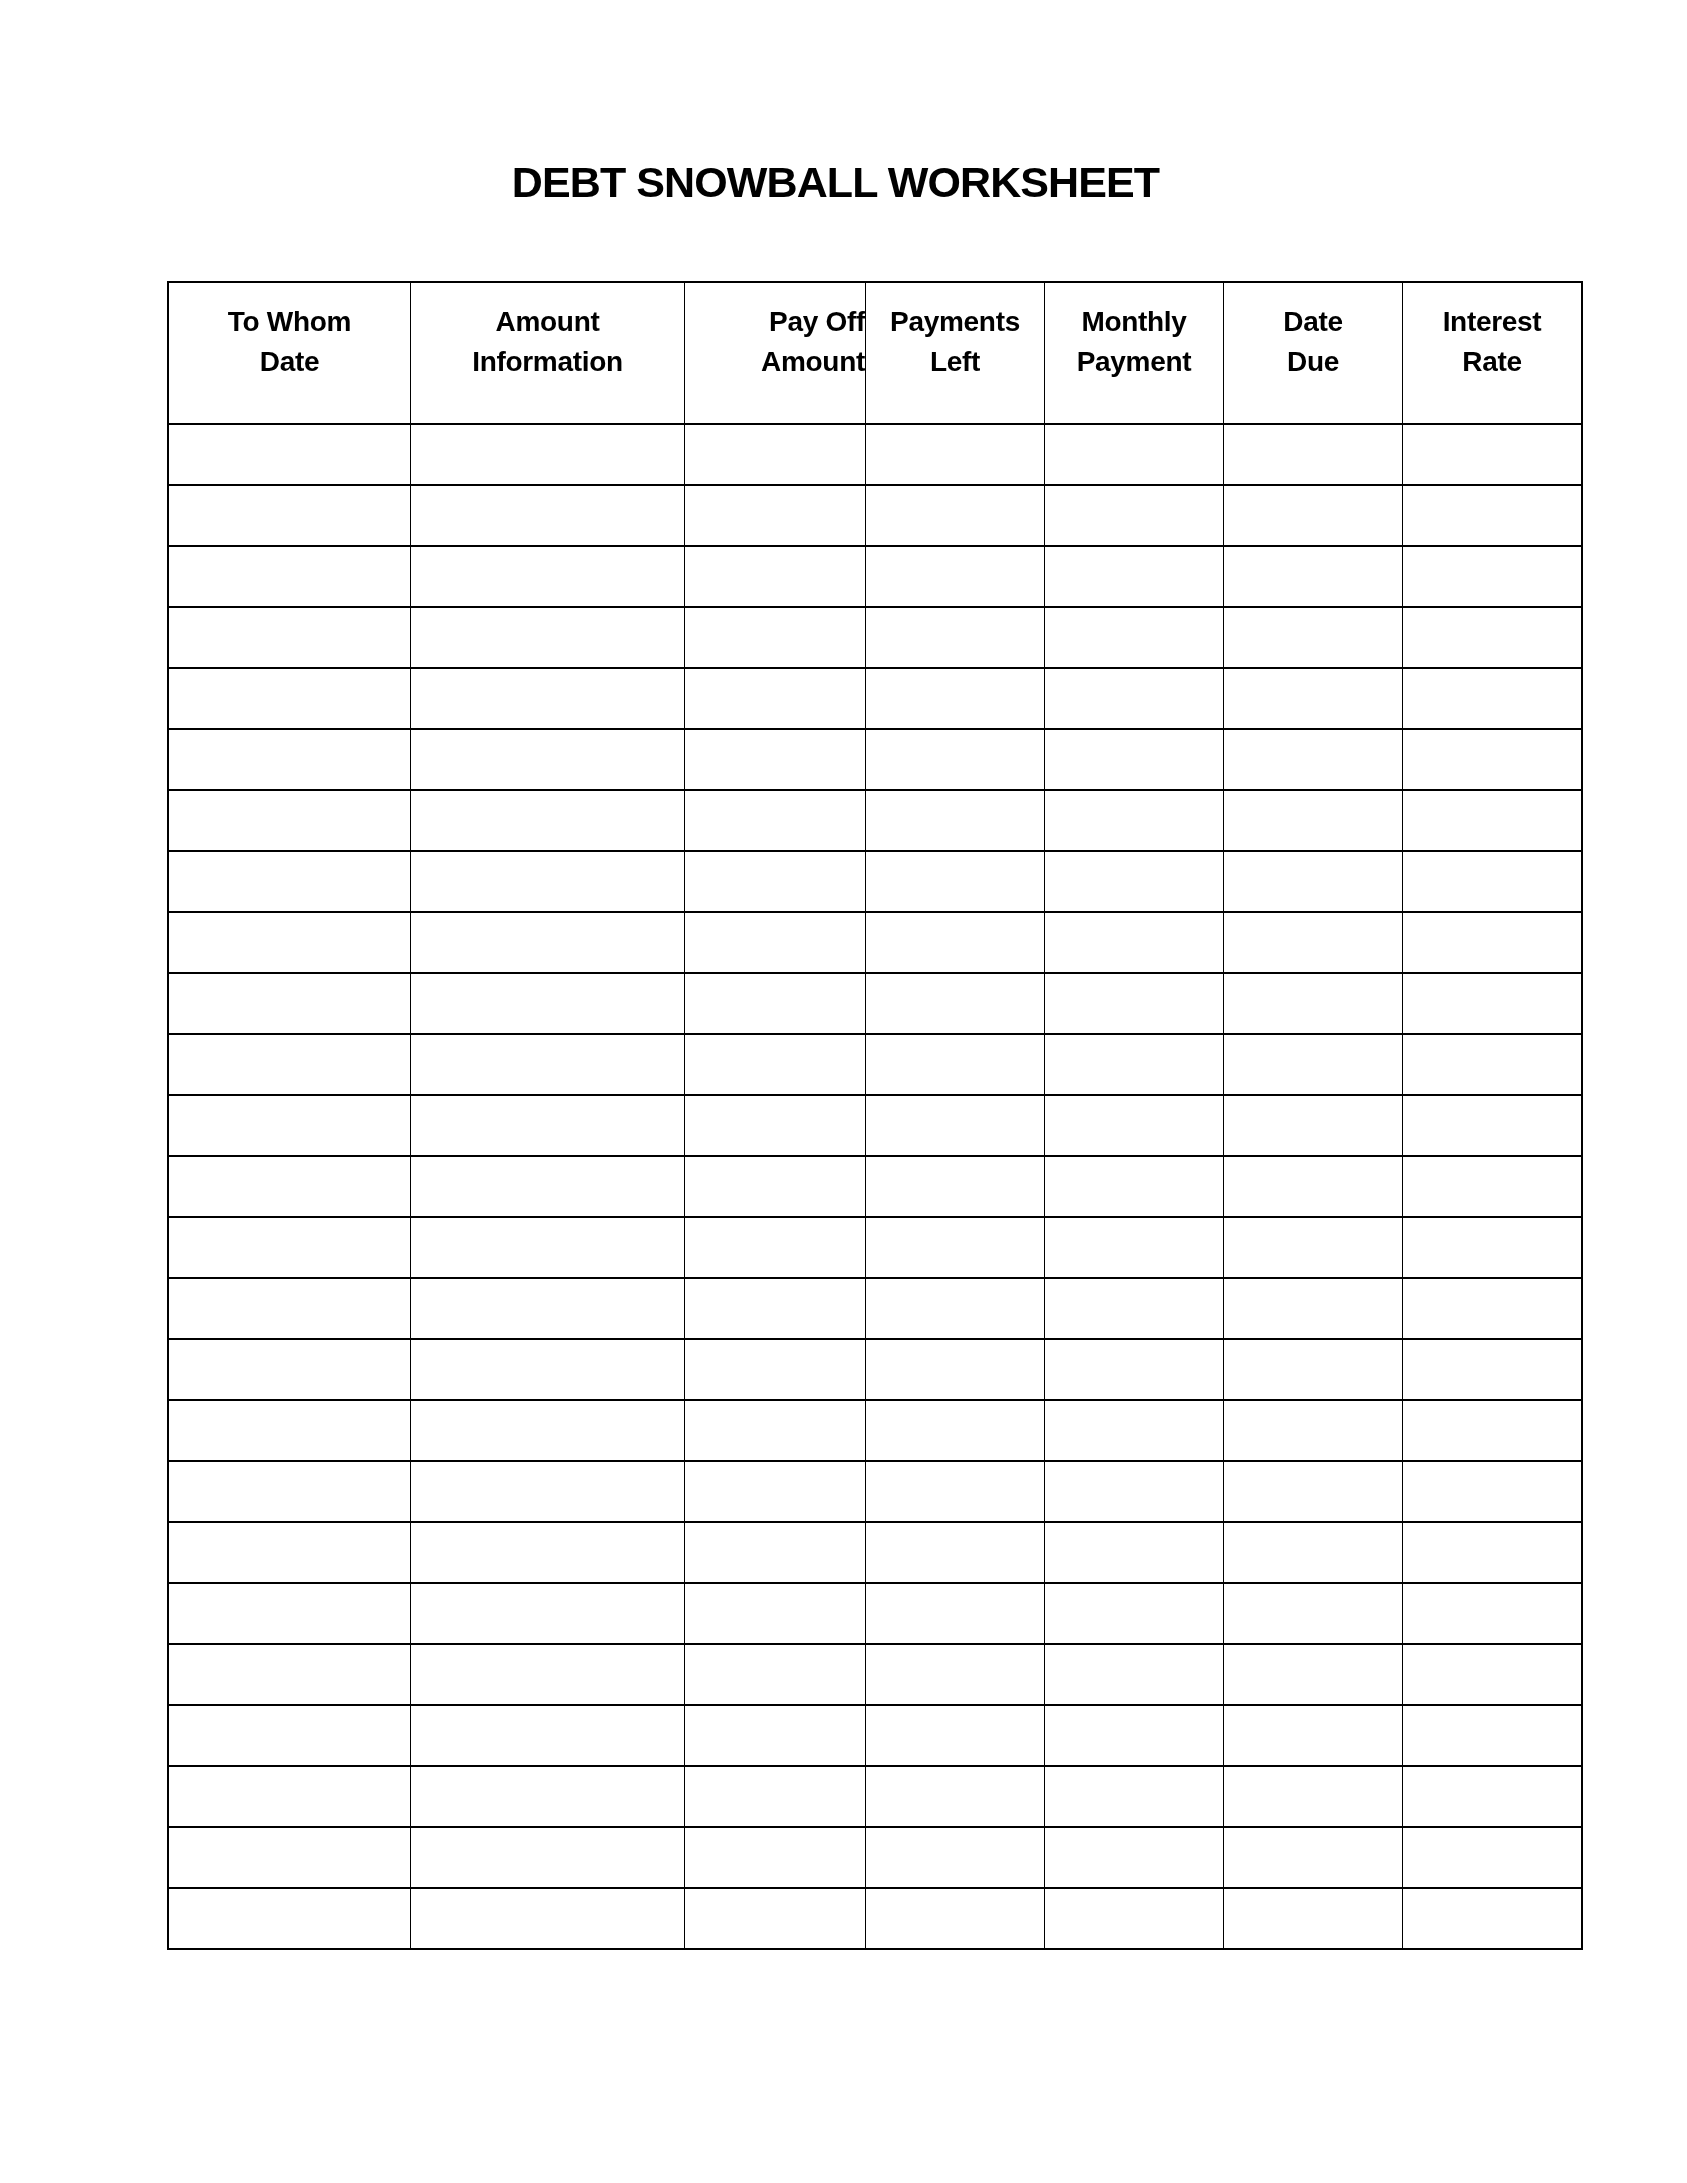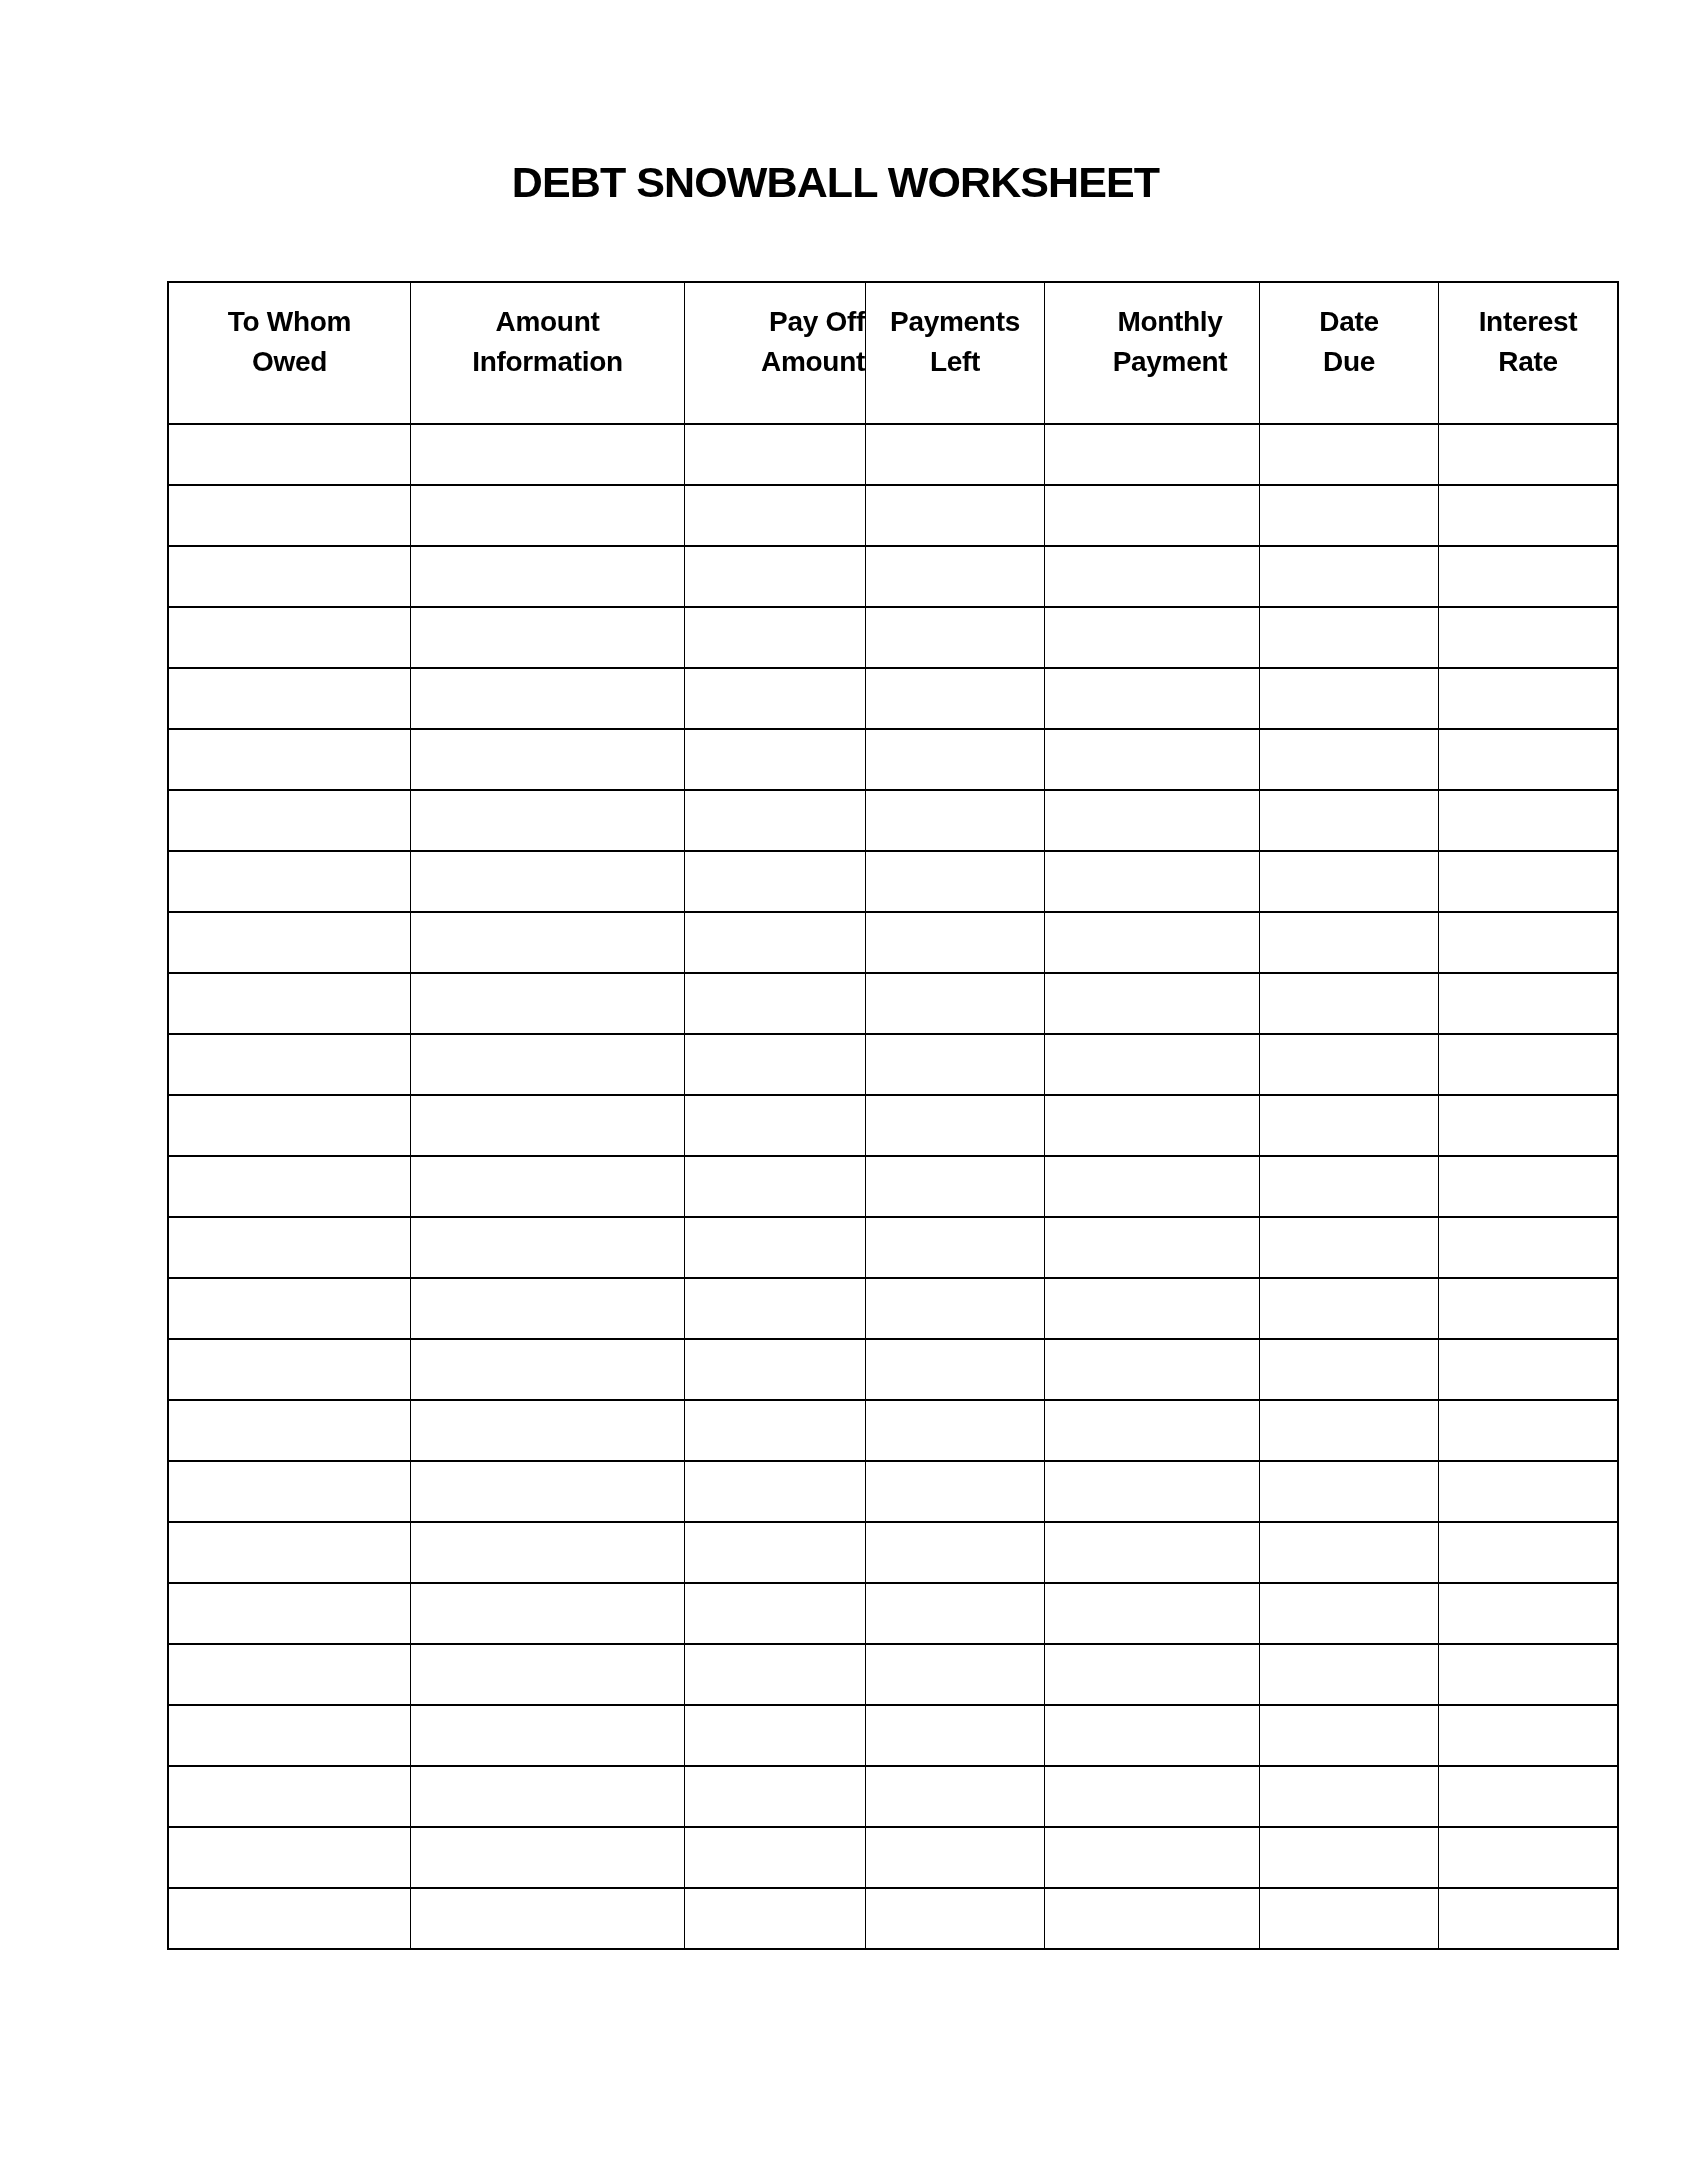--- a/index.html
+++ b/index.html
@@ -64,28 +64,28 @@
 </head>
 <body>
 
 <div class="page">
   <h1 class="title">DEBT SNOWBALL WORKSHEET</h1>
 
   <table class="worksheet">
     <thead>
       <tr>
           <th style="width: 241px;">To Whom
-Owed</th>
+Date</th>
           <th style="width: 273px;">Amount
 Information</th>
           <th style="width: 180px; text-align: right;">Pay Off
 Amount</th>
           <th style="width: 178px;">Payments
 Left</th>
-          <th style="width: 178px; padding-left: 36px;">Monthly
+          <th style="width: 178px;">Monthly
 Payment</th>
           <th style="width: 178px;">Date
 Due</th>
           <th style="width: 178px;">Interest
 Rate</th>
         </tr>
     </thead>
     <tbody>
         <tr>
           <td></td>

